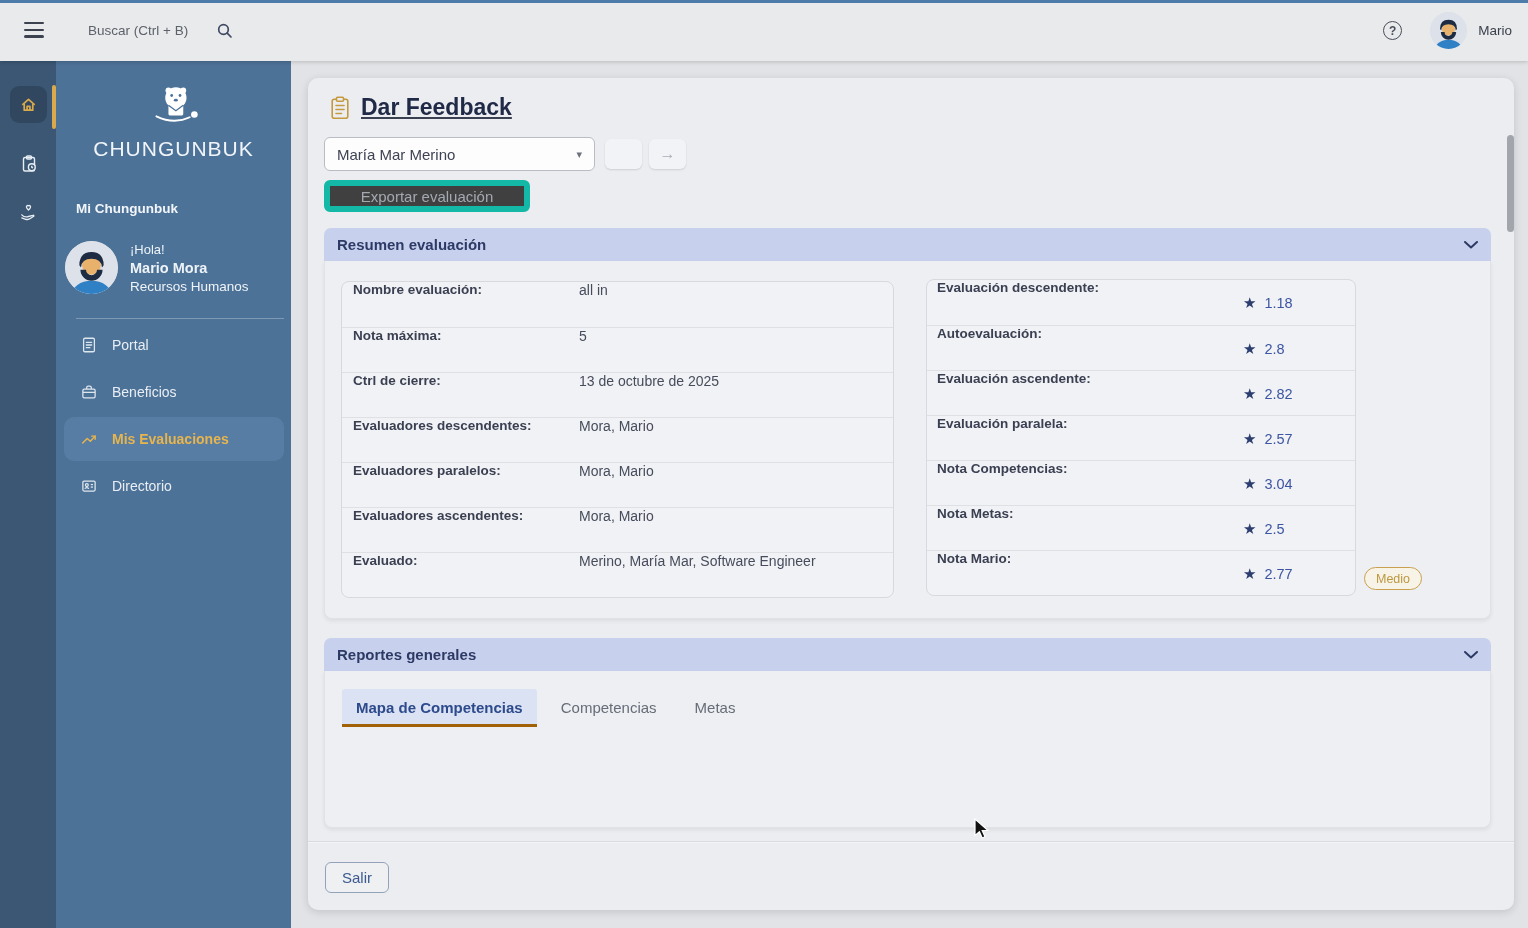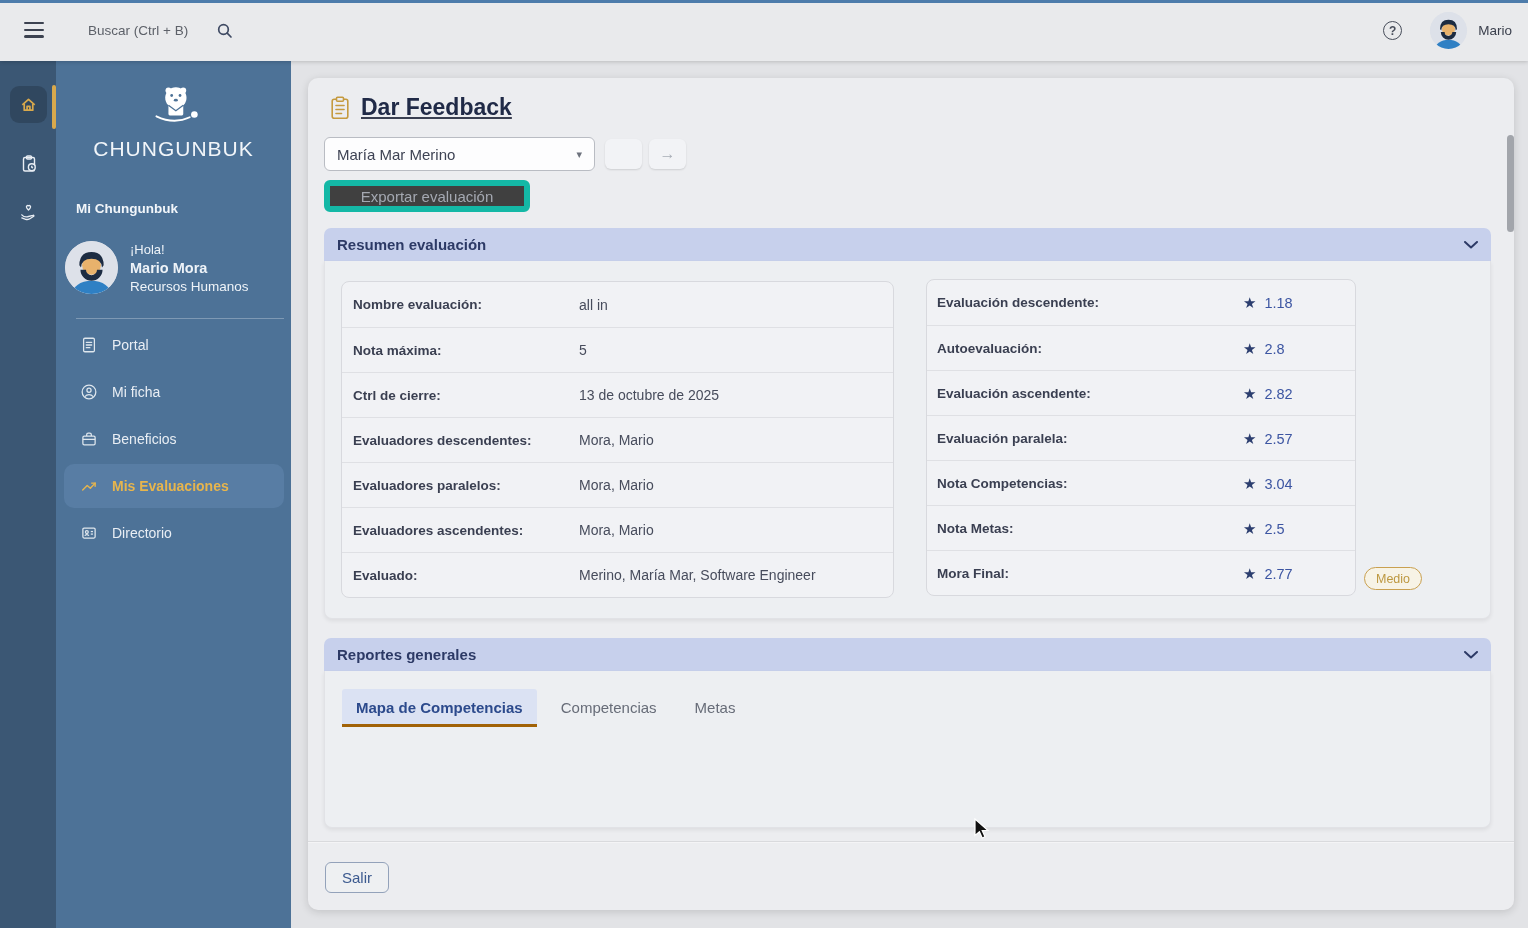--- a/index.html
+++ b/index.html
@@ -122,21 +122,21 @@
   .panel.reportes .panel-body { height:157px; }
 
   .details-table {
     position:absolute; left:16px; top:20px; width:553px;
     background:#f1f2f5; border:1px solid #d8d9de; border-radius:8px; overflow:hidden;
   }
   .scores-table {
     position:absolute; left:601px; top:18px; width:430px;
     background:#f1f2f5; border:1px solid #d8d9de; border-radius:8px; overflow:hidden;
   }
-  .trow { height:45px; display:flex; align-items:center; border-top:1px solid #dfe0e4; position:relative; }
+  .trow { height:45px; display:flex; border-top:1px solid #dfe0e4; position:relative; }
   .trow:first-child { border-top:none; }
   .tlabel { font-weight:bold; font-size:13.5px; color:#3a3f51; padding-left:11px; width:237px; flex:none; }
   .tvalue { font-size:14px; color:#474c5c; }
   .scores-table .tlabel { width:auto; padding-left:10px; }
   .score-val { position:absolute; left:316px; top:0; height:45px; display:flex; align-items:center; gap:8px; }
   .star-icon { color:#2c3e6f; font-size:15px; line-height:1; }
   .score-num { color:#3c55a2; font-size:14.5px; }
   .medio-badge {
     position:absolute; left:1039px; top:306px; height:23px;
     border:1.5px solid #c9a050; border-radius:12px; background:#f7f3e6;
@@ -266,28 +266,20 @@
     <div class="side-item">
       <svg class="mi" viewBox="0 0 20 20" fill="none" stroke="currentColor" stroke-width="1.4" stroke-linecap="round">
         <rect x="4" y="2.5" width="12" height="15" rx="1.5"></rect>
         <line x1="7" y1="7" x2="13" y2="7"></line>
           <line x1="7" y1="10" x2="13" y2="10"></line>
           <line x1="7" y1="13" x2="11" y2="13"></line>
       </svg>
       <span>Portal</span>
     </div>
     <div class="side-item">
-      <svg class="mi" viewBox="0 0 20 20" fill="none" stroke="currentColor" stroke-width="1.4" stroke-linecap="round">
-        <circle cx="10" cy="10" r="7.6"></circle>
-        <circle cx="10" cy="8" r="2.3"></circle>
-        <path d="M5.6 15 a5 4.2 0 0 1 8.8 0"></path>
-      </svg>
-      <span>Mi ficha</span>
-    </div>
-    <div class="side-item">
       <svg class="mi" viewBox="0 0 20 20" fill="none" stroke="currentColor" stroke-width="1.4" stroke-linejoin="round">
         <rect x="3.2" y="6.8" width="13.6" height="9.6" rx="1.5"></rect>
         <path d="M7.4 6.8 V5.2 a1.8 1.6 0 0 1 1.8-1.6 h1.6 a1.8 1.6 0 0 1 1.8 1.6 V6.8"></path>
         <line x1="3.2" y1="10.4" x2="16.8" y2="10.4"></line>
       </svg>
       <span>Beneficios</span>
     </div>
     <div class="side-item active">
       <svg class="mi" viewBox="0 0 20 20" fill="none" stroke="currentColor" stroke-width="1.6" stroke-linecap="round" stroke-linejoin="round">
         <polyline points="3,14.5 8,9.5 11.5,12.5 16.8,6.8"></polyline>
@@ -410,21 +402,21 @@
             </span>
         </div>
         <div class="trow">
           <span class="tlabel">Nota Metas:</span>
           <span class="score-val">
               <span class="star-icon">★</span>
               <span class="score-num">2.5</span>
             </span>
         </div>
         <div class="trow">
-          <span class="tlabel">Mora Final:</span>
+          <span class="tlabel">Nota Mario:</span>
           <span class="score-val">
               <span class="star-icon">★</span>
               <span class="score-num">2.77</span>
             </span>
         </div>
       </div>
 
       <span class="medio-badge">Medio</span>
     </div>
   </section>

